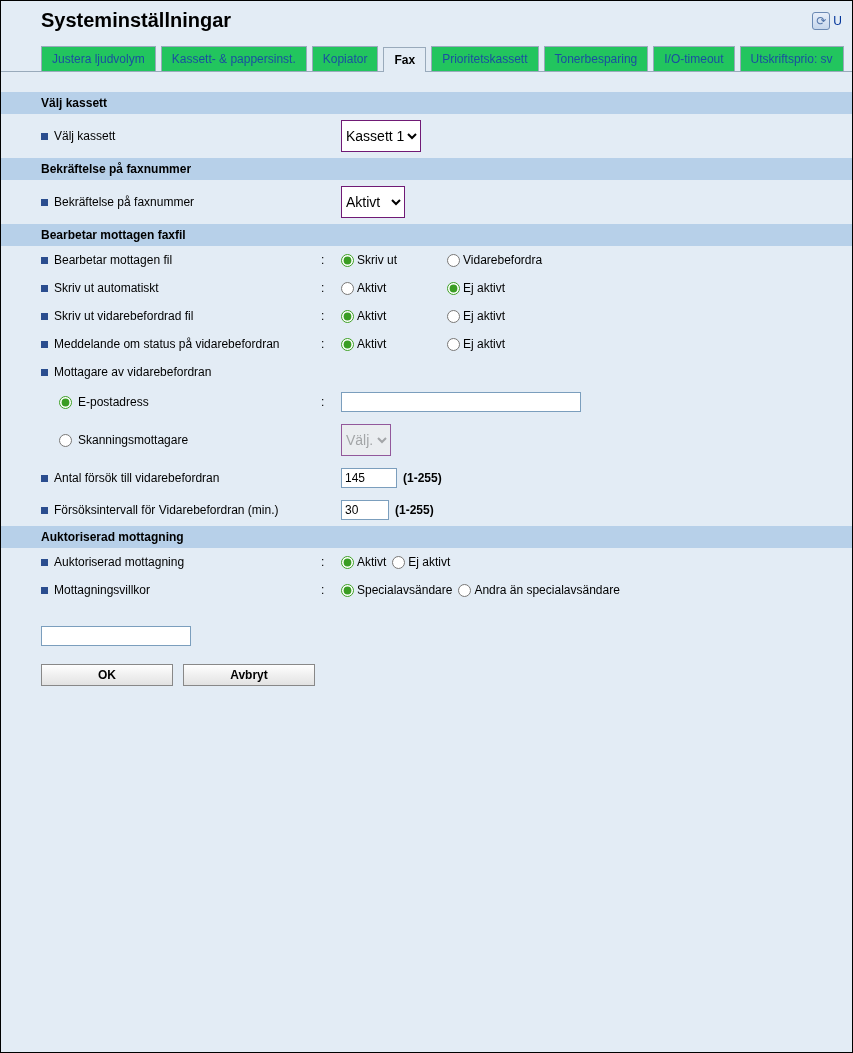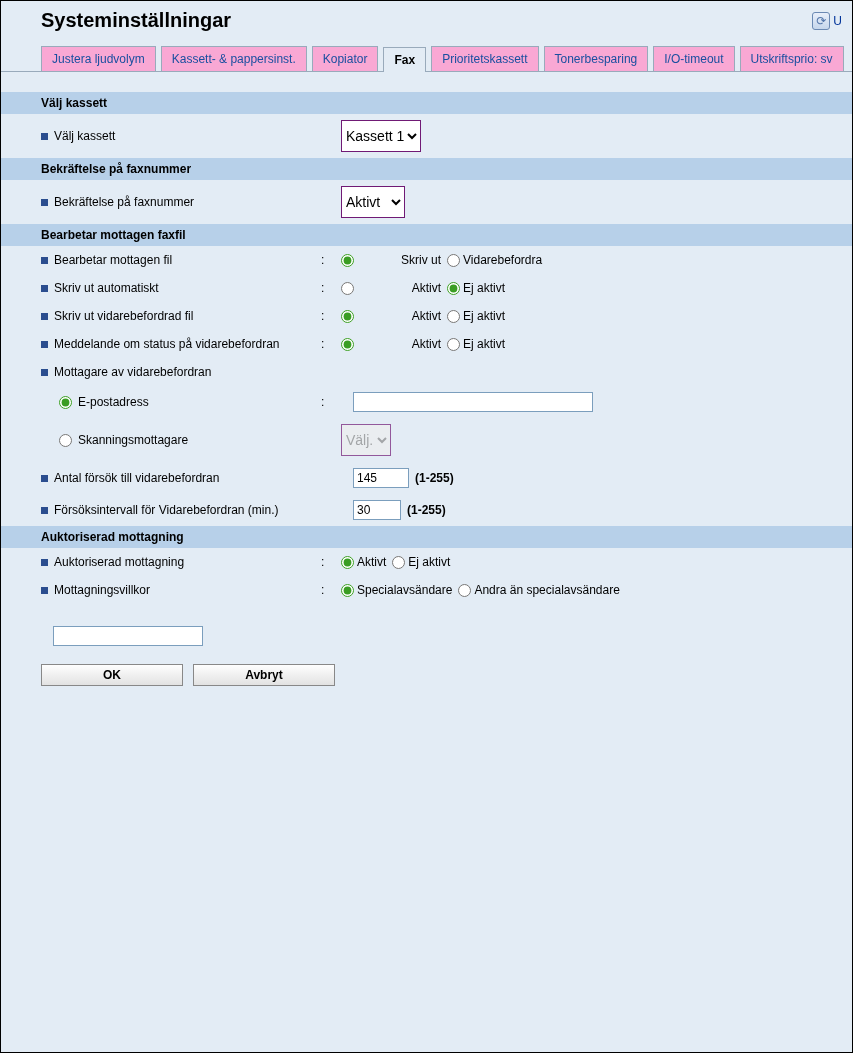--- a/index.html
+++ b/index.html
@@ -45,21 +45,21 @@
     font-size:12px;
   }
   .tabs {
     display: flex;
     gap: 5px;
     padding: 10px 0 0 40px;
     border-bottom: 1px solid #9ab;
   }
   .tab {
     padding: 5px 10px;
-    background: #f9a8d4;
+    background: #22c55e;
     border: 1px solid #9ab;
     border-bottom: none;
     color: #1a4fa0;
     font-size: 12px;
     cursor: pointer;
     white-space: nowrap;
   }
   .tab.active {
     background: #e3ecf5;
     color: #000;
@@ -117,43 +117,42 @@
   }
   select.sel-wide { width: 80px; }
   select.sel-mid { width: 64px; }
   select.sel-dis { width: 50px; background:#eee; color:#888;}
   input[type=text], input[type=password] {
     font-size: 12px;
     height: 20px;
     border: 1px solid #7b9ebd;
     padding: 7px 3px;
     background:#fff;
-    margin-left:12px;
   }
   .radio-opt {
     display: flex;
     align-items: center;
     gap: 3px;
   }
-  .radio-col-1 { width: 100px; justify-content: space-between; }
+  .radio-col-1 { width: 100px; }
   input[type=radio] {
     accent-color: #3a9d23;
     margin:0;
   }
   .note { color:#000;font-weight:bold; }
   .admin-block {
     padding: 18px 0 0 40px;
   }
   .btn-row {
     padding: 18px 0 0 40px;
     display:flex;
     gap: 10px;
   }
   button.action {
-    width: 142px;
+    width: 132px;
     height: 22px;
     font-size: 12px;
     font-weight: bold;
     border: 1px solid #888;
     background: linear-gradient(#fefefe,#e2e2e2);
     cursor:pointer;
   }
 </style>
 </head>
 <body>

